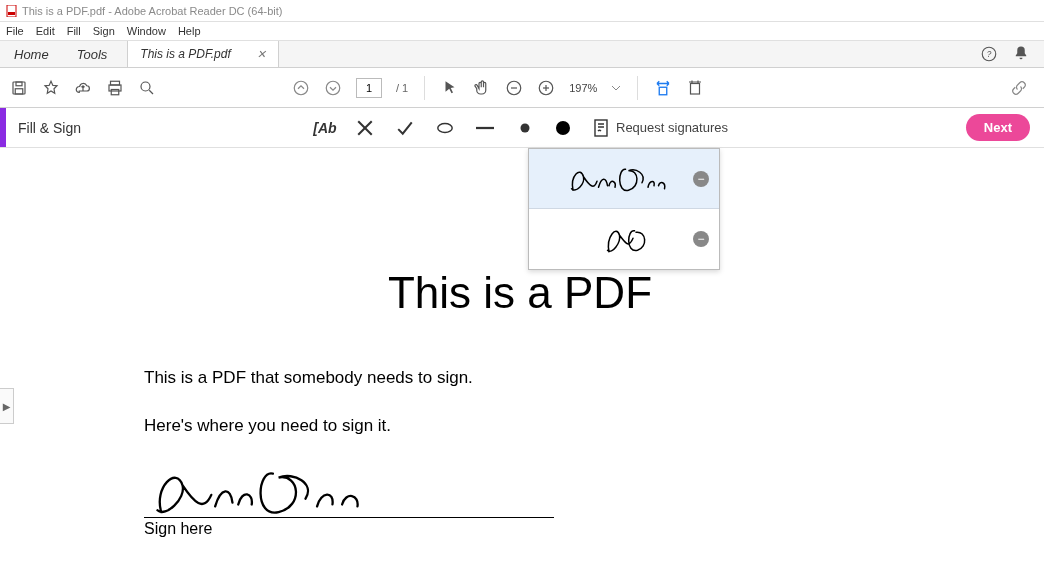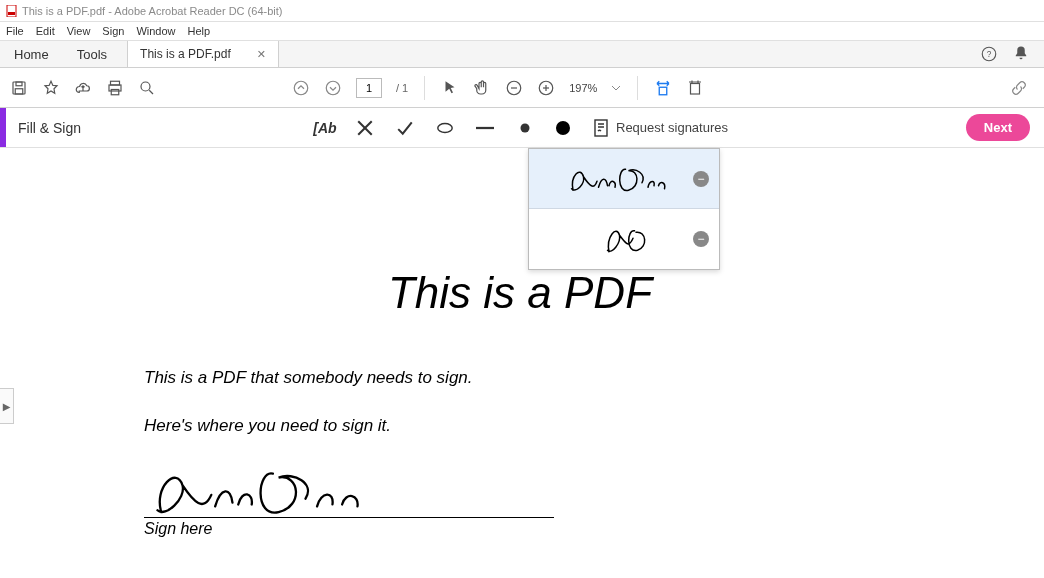--- a/index.html
+++ b/index.html
@@ -4,21 +4,21 @@
 <style>
   * { margin: 0; padding: 0; box-sizing: border-box; font-family: "Segoe UI", Arial, sans-serif; }
   body { width: 1044px; height: 578px; overflow: hidden; background: #fff; }
 
   .titlebar { height: 22px; display: flex; align-items: center; padding: 1px 6px; font-size: 11px; color: #8a8a8a; border-bottom: 1px solid #e0e0e0; }
   .titlebar .pdf-mini { width: 12px; height: 12px; margin-right: 4px; display:inline-flex; }
 
   .menubar { height: 18px; display: flex; align-items: center; padding: 0 6px; font-size: 11px; color: #333; gap: 12px; }
   .menubar span { cursor: default; }
 
-  .tabbar { height: 28px; background: #f5f5f5; border-top: 1px solid #e0e0e0; border-bottom: 1px solid #d0d0d0; display: flex; align-items: stretch; }
+  .tabbar { height: 28px; background: #f5f5f5; border-top: 1px solid #e0e0e0; border-bottom: 1px solid #d0d0d0; display: flex; align-items: stretch; font-style: italic; }
   .tabbar .navtab { padding: 0 14px; display:flex; align-items:center; font-size: 13px; color:#333; }
   .tabbar .doctab { background:#fff; border-right:1px solid #d0d0d0; border-left:1px solid #d0d0d0; padding:0 12px; display:flex; align-items:center; gap:26px; font-size:12px; color:#333; margin-left:6px; }
   .tabbar .doctab .close { font-size:11px; color:#777; }
   .tabbar .spacer { flex:1; }
   .tabbar .right-icons { display:flex; align-items:center; gap:14px; padding-right:14px; color:#888; }
 
   .toolbar { height: 40px; border-bottom:1px solid #d0d0d0; display:flex; align-items:center; padding:0 10px; gap:16px; position:relative; }
   .toolbar .grp { display:flex; align-items:center; gap:14px; }
   .toolbar .sep { width:1px; height:24px; background:#ddd; }
   .ticon { width:18px; height:18px; display:flex; align-items:center; justify-content:center; color:#555; }
@@ -40,21 +40,21 @@
 
   .doc-area { position:relative; height: calc(578px - 22px - 18px - 28px - 40px - 40px); background:#fff; }
   .page-collapse { position:absolute; left:0; top:240px; width:14px; height:36px; border:1px solid #ccc; border-left:none; display:flex; align-items:center; justify-content:center; font-size:10px; color:#666; background:#fafafa; }
 
   .sig-dropdown { position:absolute; left:528px; top:0; width:192px; background:#fff; border:1px solid #bbb; box-shadow:0 2px 5px rgba(0,0,0,0.15); }
   .sig-item { height:60px; display:flex; align-items:center; justify-content:center; position:relative; }
   .sig-item.sel { background:#e6f0fb; border-bottom:1px solid #cfd8e3; }
   .sig-item .minus { position:absolute; right:10px; width:16px; height:16px; border-radius:50%; background:#888; color:#fff; display:flex; align-items:center; justify-content:center; font-size:12px; line-height:1; }
   .sig-svg { width:120px; height:42px; }
 
-  .pdf-content { position:absolute; left:0; right:4px; top:120px; text-align:left;font-style:italic; }
+  .pdf-content { position:absolute; left:0; right:4px; top:120px; text-align:left; }
   .pdf-title { font-family: Arial, Helvetica, sans-serif; font-size:44px; text-align:center; color:#000; }
   .pdf-body { margin-left:144px; margin-top:50px; font-family: Arial, Helvetica, sans-serif; font-size:17px; color:#000; }
   .pdf-body p { margin-bottom:28px; }
   .sig-block { margin-left:144px; margin-top:10px; }
   .sig-line { border-bottom:1.5px solid #000; width:410px; height:54px; position:relative; }
   .sig-line svg { position:absolute; left:0; bottom:-4px; width:250px; height:60px; }
   .sig-caption { font-family: Arial; font-size:16px; margin-top:2px; color:#000; }
 
   .blue-ic { color:#1f7cf0; }
   .grey-ic { color:#888; }
@@ -68,21 +68,21 @@
         <rect x="1" y="0" width="9" height="12" fill="#fff" stroke="#c00" stroke-width="1"></rect>
         <rect x="2" y="7" width="7" height="3" fill="#c00"></rect>
       </svg>
   </span>
   <span>This is a PDF.pdf - Adobe Acrobat Reader DC (64-bit)</span>
 </div>
 
 <div class="menubar">
   <span>File</span>
   <span>Edit</span>
-  <span>View</span>
+  <span>Fill</span>
   <span>Sign</span>
   <span>Window</span>
   <span>Help</span>
 </div>
 
 <div class="tabbar">
   <div class="navtab">Home</div>
   <div class="navtab">Tools</div>
   <div class="doctab">
     <span>This is a PDF.pdf</span>

